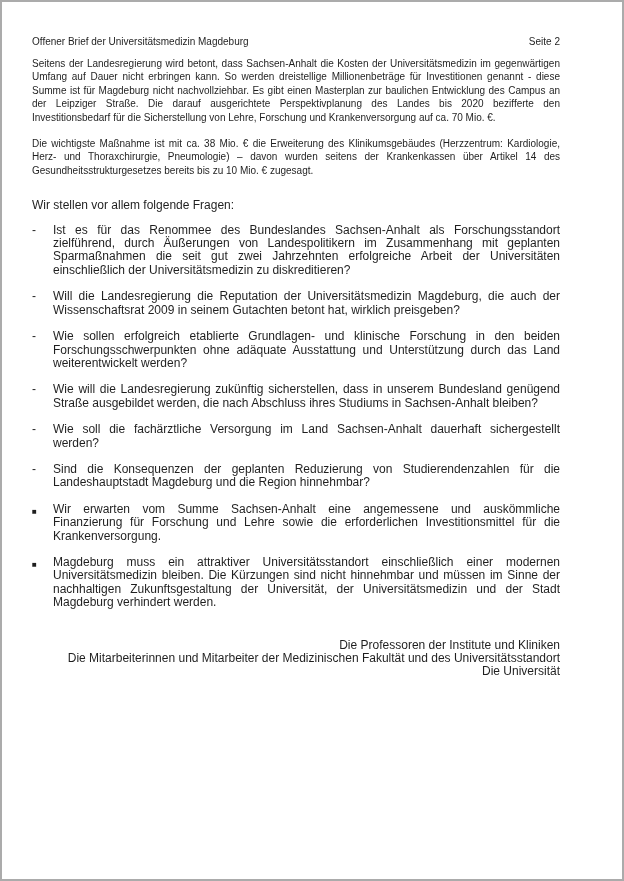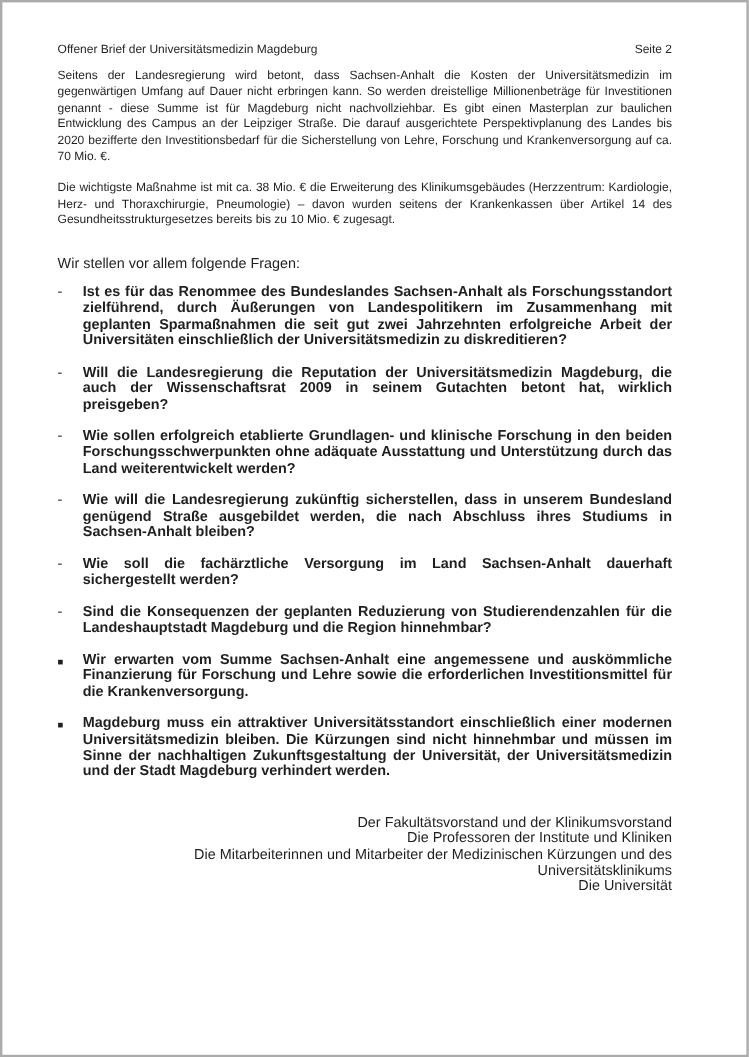--- a/index.html
+++ b/index.html
@@ -7,21 +7,21 @@
     width: 624px;
     height: 881px;
     box-sizing: border-box;
     background: #ffffff;
     border: 2px solid #ababab;
     font-family: "Liberation Sans", "DejaVu Sans", sans-serif;
     color: #1f1f1f;
     overflow: hidden;
   }
   .page {
-    padding: 34px 62px 0 46px;
+    padding: 34px 62px 0 30px;
   }
   .page-header {
     display: flex;
     justify-content: space-between;
     font-size: 10px;
     line-height: 12px;
     margin-bottom: 9px;
   }
   .para {
     margin: 0 0 13px 0;
@@ -45,21 +45,20 @@
     flex: none;
     width: 21px;
   }
   .li.square .marker {
     font-size: 8px;
     padding-top: 2px;
   }
   .li .li-text {
     flex: 1;
     text-align: justify;
-    font-weight: bold;
   }
   .signature {
     margin-top: 29px;
     font-size: 12px;
     line-height: 13.4px;
     text-align: right;
   }
 </style>
 </head>
 <body>
@@ -105,19 +104,18 @@
   <div class="li square">
     <span class="marker">■</span>
     <span class="li-text">Wir erwarten vom Summe Sachsen-Anhalt eine angemessene und auskömmliche Finanzierung für Forschung und Lehre sowie die erforderlichen Investitionsmittel für die Krankenversorgung.</span>
   </div>
   <div class="li square">
     <span class="marker">■</span>
     <span class="li-text">Magdeburg muss ein attraktiver Universitätsstandort einschließlich einer modernen Universitätsmedizin bleiben. Die Kürzungen sind nicht hinnehmbar und müssen im Sinne der nachhaltigen Zukunftsgestaltung der Universität, der Universitätsmedizin und der Stadt Magdeburg verhindert werden.</span>
   </div>
 
   <div class="signature">
-    <div>Der Fakultätsvorstand und der Klinikumsvorstand</div>
     <div>Die Professoren der Institute und Kliniken</div>
-    <div>Die Mitarbeiterinnen und Mitarbeiter der Medizinischen Kürzungen und des Universitätsklinikums</div>
+    <div>Die Mitarbeiterinnen und Mitarbeiter der Medizinischen Fakultät und des Universitätsstandort</div>
     <div>Die Universität</div>
   </div>
 
 </div>
 
 </body></html>

